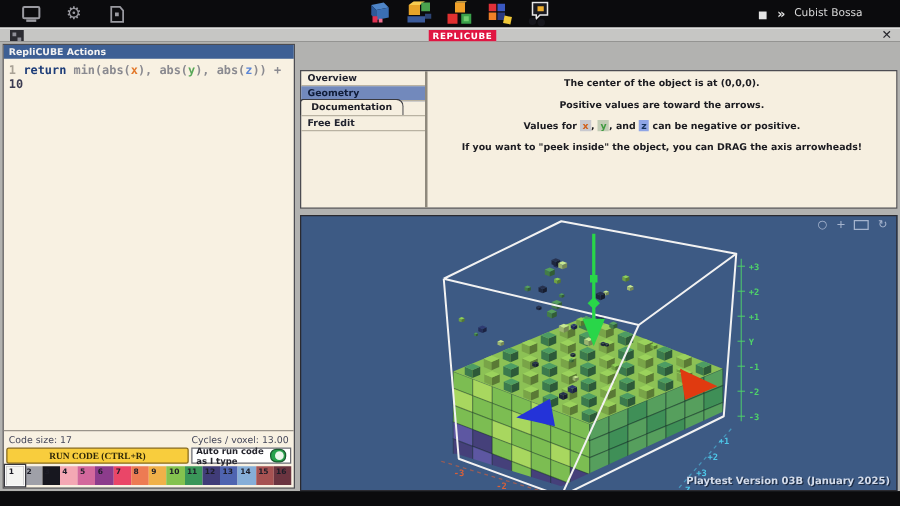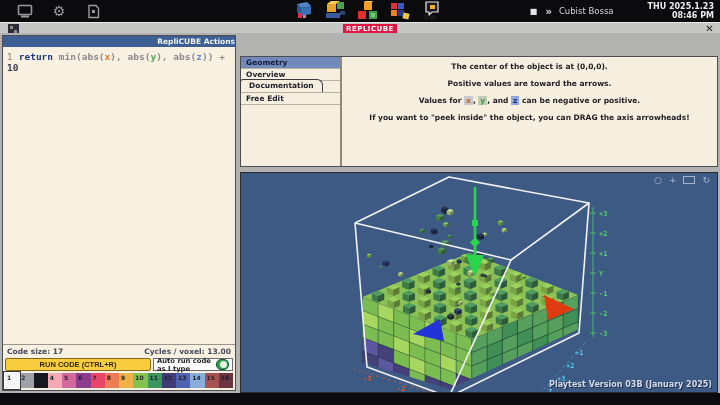--- a/index.html
+++ b/index.html
@@ -23,30 +23,30 @@
   .tab-left-icon i:first-child{left:2px;top:2px;} .tab-left-icon i:last-child{left:6px;top:6px;}
   .app-tab{position:absolute;left:343px;top:1px;width:54px;height:11px;background:#e01642;color:#fff;
            font-size:7px;font-weight:bold;text-align:center;line-height:11px;letter-spacing:.5px;}
   .close-btn{position:absolute;right:4px;top:0;width:13px;height:12px;color:#26262c;font-size:10px;font-weight:bold;
              text-align:center;line-height:12px;}
   
   .main{position:absolute;left:0;top:33px;width:720px;height:360px;background:#b2b2b0;}
   
   .editor{position:absolute;left:2px;top:2px;width:234px;height:356px;background:#f8f1e2;border:1px solid #4c4c52;
           box-sizing:border-box;display:flex;flex-direction:column;}
-  .editor-title{height:11px;background:#3d5f94;color:#f2f2f2;font-size:7.5px;font-weight:bold;line-height:11px;padding-left:4px;text-align:right;}
+  .editor-title{height:11px;background:#3d5f94;color:#f2f2f2;font-size:7.5px;font-weight:bold;line-height:11px;padding-left:4px;}
   .code-area{flex:1;position:relative;padding:4px 0 0 4px;font-family:"DejaVu Sans Mono",monospace;font-size:9.5px;font-weight:bold;}
   .ln{color:#a9a296;margin-right:6px;}
   .tok-kw{color:#1c3c78;} .tok-fn{color:#8a8a90;} .tok-op{color:#8a8a90;}
   .tok-vx{color:#e2782a;} .tok-vy{color:#57a757;} .tok-vz{color:#5b86d6;} .tok-num{color:#3c3c52;}
   .status-row{height:12px;border-top:1px solid #9a948a;display:flex;justify-content:space-between;align-items:center;
-              padding:0 4px;font-size:7.5px;font-weight:bold;color:#45475a;}
+              padding:0 4px;font-size:7.5px;font-weight:normal;color:#45475a;}
   .btn-row{height:15px;display:flex;gap:2px;padding:0 2px;align-items:center;}
   .run-btn{flex:0 0 146px;height:13px;background:#f8cd3d;border:1px solid #86691a;border-radius:2px;
-           font-family:Liberation Sans, sans-serif;font-size:7.5px;font-weight:bold;color:#2e2708;padding:0;line-height:11px;}
+           font-family:Liberation Serif, serif;font-size:7.5px;font-weight:bold;color:#2e2708;padding:0;line-height:11px;}
   .autorun{flex:1;height:13px;border:1px solid #6a6a70;background:#ffffff;display:flex;align-items:center;
            justify-content:space-between;padding:0 3px;box-sizing:border-box;}
   .autorun span{font-size:6.8px;font-weight:bold;color:#26262e;}
   .toggle{position:relative;width:17px;height:9px;background:#27a24c;border:1px solid #1a5c30;border-radius:5px;display:inline-block;}
   .toggle .knob{position:absolute;right:1px;top:1px;width:7px;height:7px;border-radius:50%;background:#eaf6ea;}
   .palette{height:15px;display:flex;margin:1px 2px 2px 2px;}
   .swatch{flex:1;position:relative;}
   .swatch span{position:absolute;left:2px;top:1px;font-size:6px;font-weight:bold;color:#1d1d28;}
   .swatch.selected{outline:1px solid #fbfbfb;box-shadow:0 0 0 2px #36363c;z-index:2;}
   
@@ -138,24 +138,20 @@
             <rect x="10" y="4" width="5" height="4" fill="#f0b030"></rect>
             <circle cx="6" cy="16" r="3" fill="#16161c"></circle>
             <circle cx="13" cy="17" r="3" fill="#16161c"></circle>
           </svg>
       </span>
     </div>
     <div class="tb-right">
       <span class="music-stop">■</span>
       <span class="music-next">»</span>
       <span class="music-track">Cubist Bossa</span>
-      <div class="clock">
-        <div>THU 2025.1.23</div>
-        <div>08:46 PM</div>
-      </div>
     </div>
   </div>
 
   <div class="tabbar">
     <span class="tab-left-icon">
         <i></i>
         <i></i>
       </span>
     <span class="app-tab">REPLICUBE</span>
     <span class="close-btn">✕</span>
@@ -230,22 +226,22 @@
           <div class="swatch" style="background: rgb(107, 52, 64);">
             <span>16</span>
           </div>
         </div>
     </div>
 
     <div class="docpanel">
       <div class="doc-tabs"><span class="doc-tab active">Documentation</span><span class="doc-tab inactive">Settings</span></div>
       <div class="doc-body">
         <div class="doc-nav">
+            <div class="doc-nav-item">Overview</div>
             <div class="doc-nav-item selected">Geometry</div>
-            <div class="doc-nav-item">Overview</div>
             <div class="doc-nav-item">Code</div>
             <div class="doc-nav-item">Free Edit</div>
           </div>
         <div class="doc-text">
             <div class="doc-para"><span>The center of the object is at (0,0,0).</span></div>
             <div class="doc-para"><span>Positive values are toward the arrows.</span></div>
             <div class="doc-para"><span>Values for </span><span class="hl-x">x</span><span>, </span><span class="hl-y">y</span><span>, and </span><span class="hl-z">z</span><span> can be negative or positive.</span></div>
             <div class="doc-para"><span>If you want to "peek inside" the object, you can DRAG the axis arrowheads!</span></div>
           </div>
       </div>

